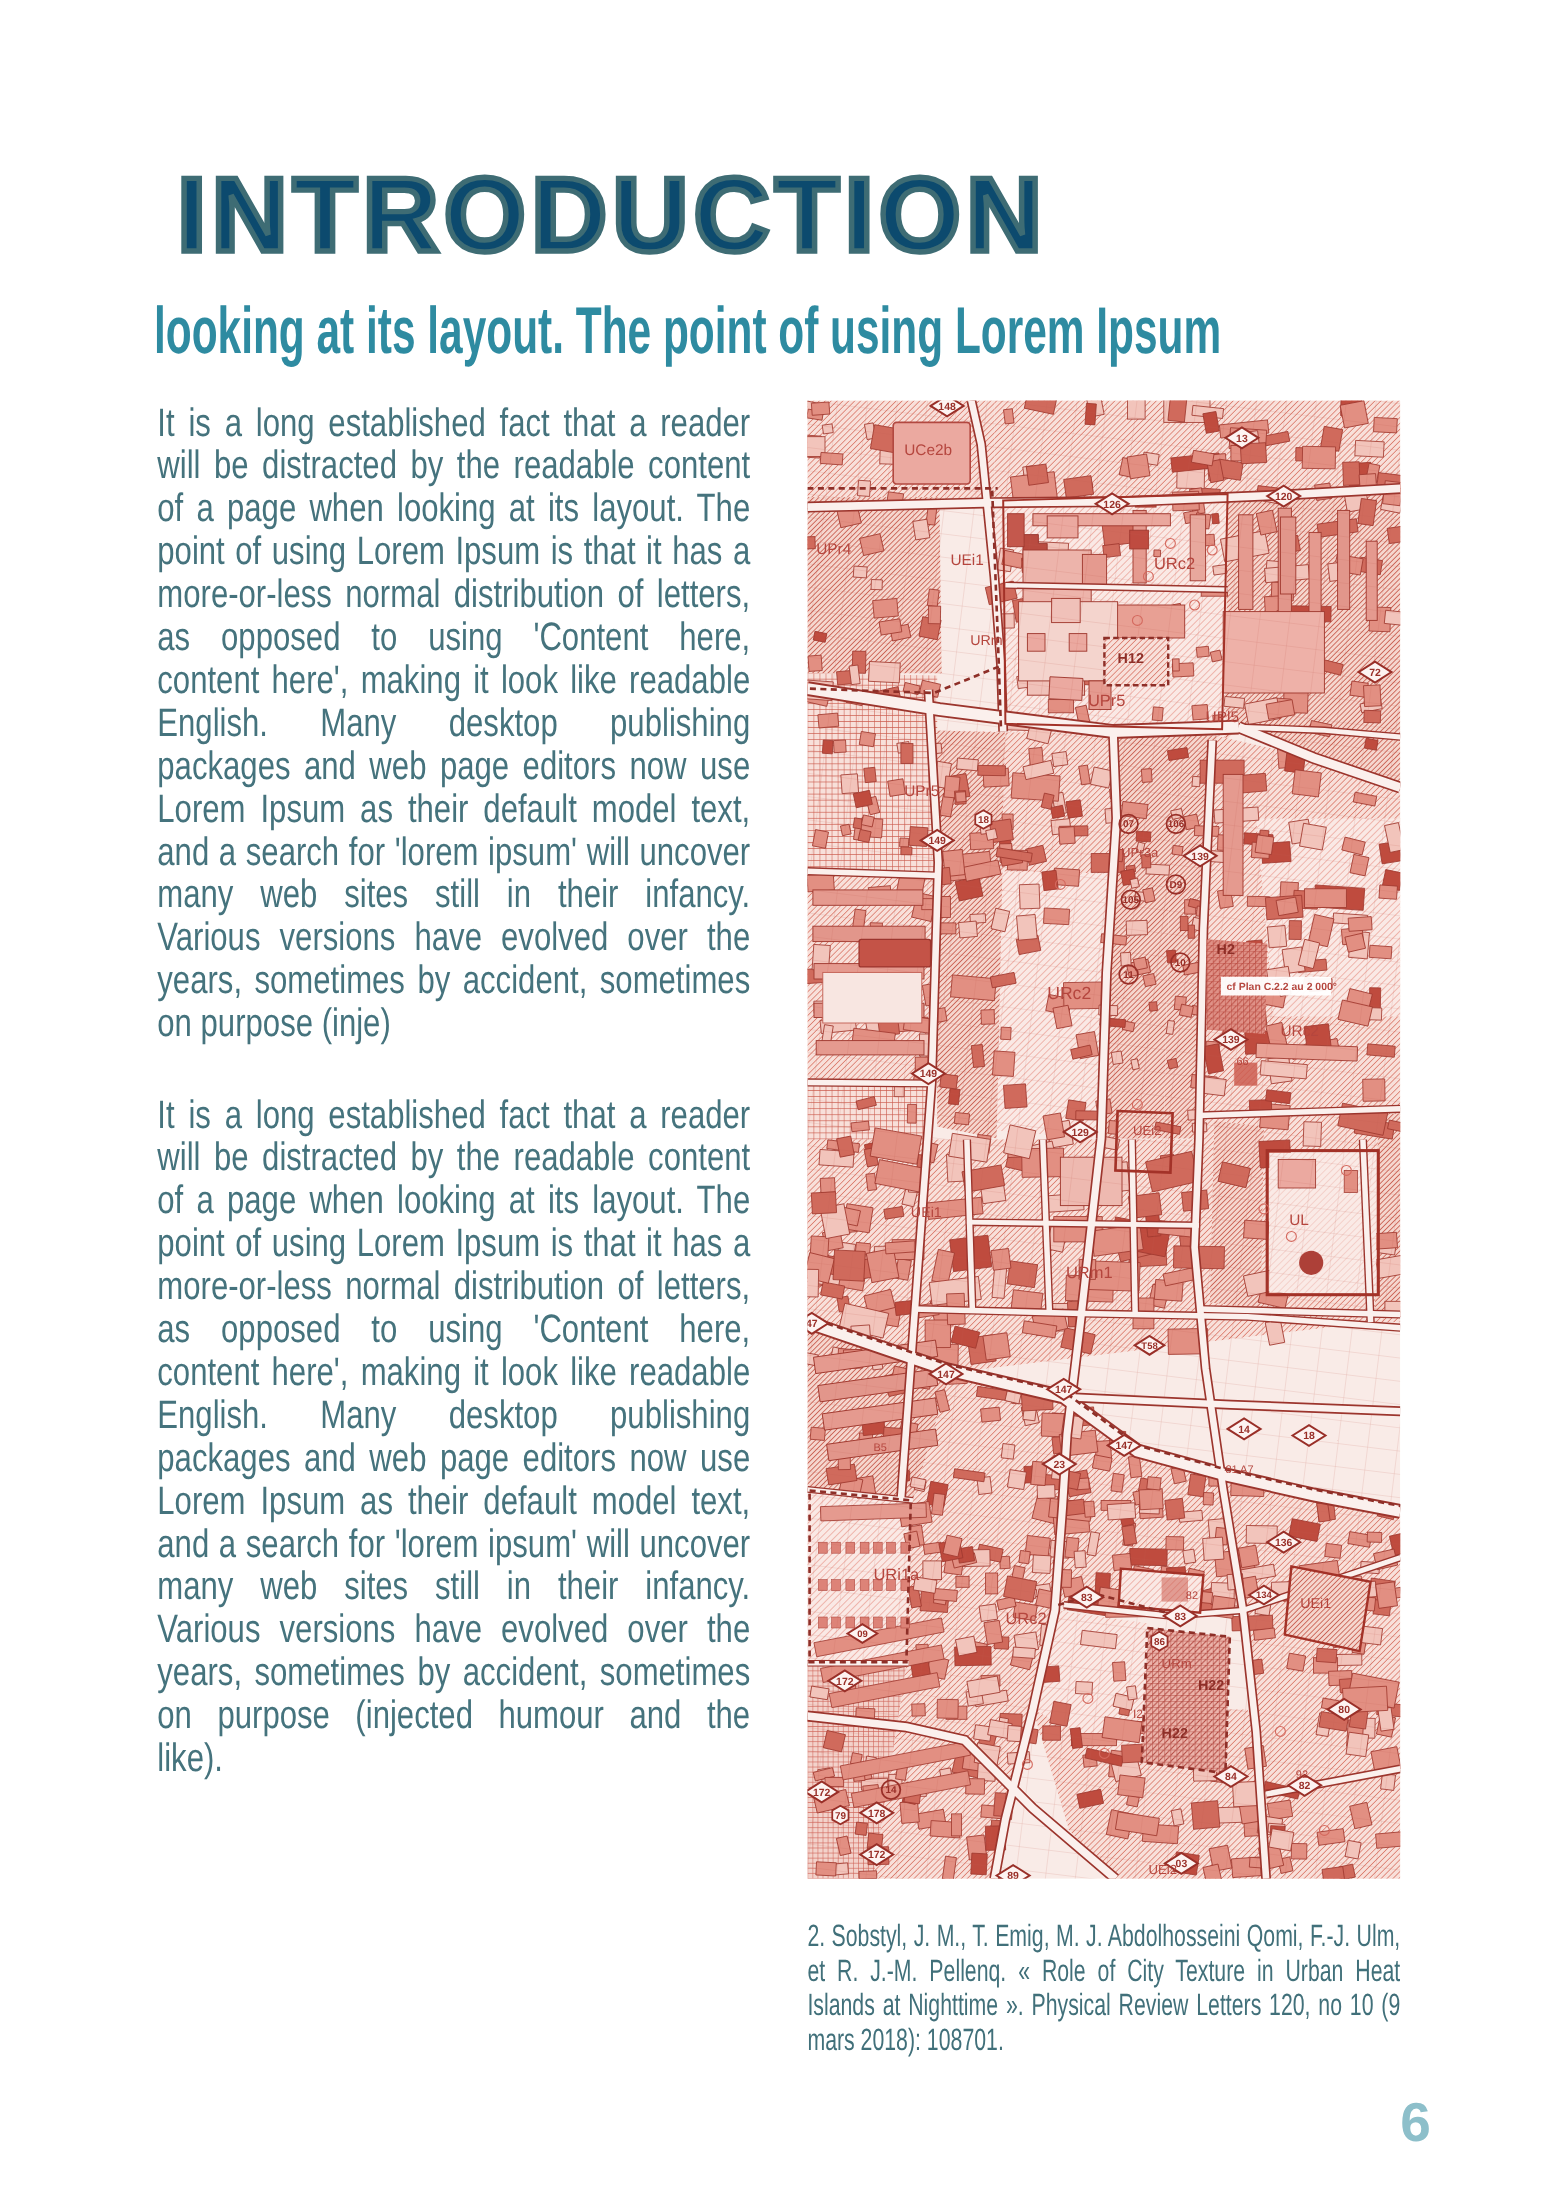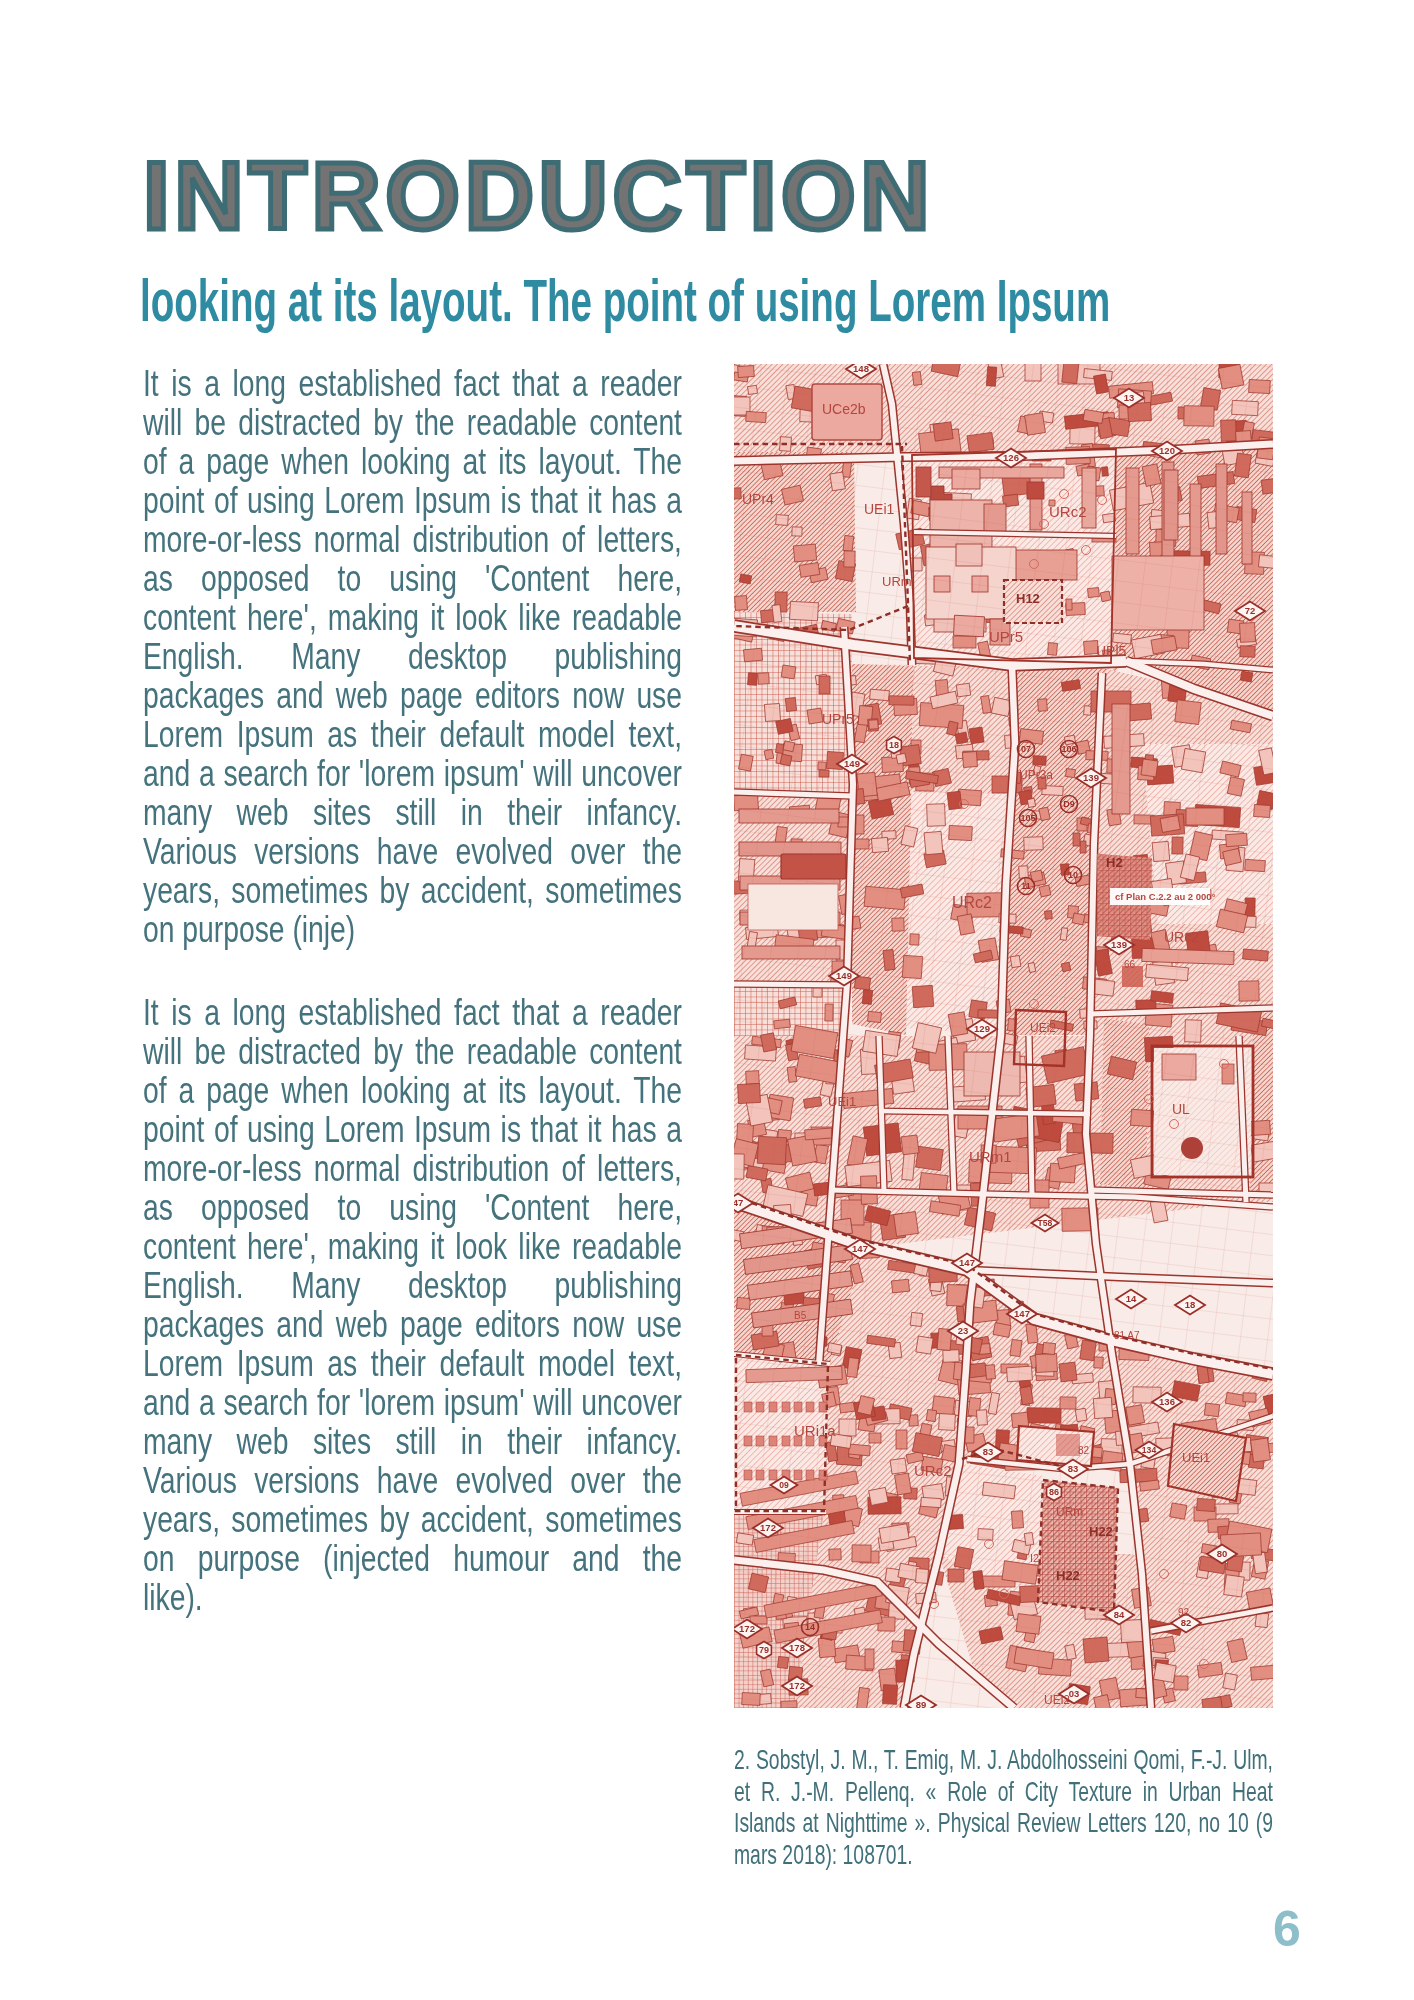--- a/index.html
+++ b/index.html
@@ -1,19 +1,19 @@
 <!DOCTYPE html>
 <html><head>
 <meta charset="utf-8">
 <style>
   html,body{margin:0;padding:0;}
   body{width:1414px;height:2000px;position:relative;background:#ffffff;overflow:hidden;
        font-family:"Liberation Sans",sans-serif;}
   .abs{position:absolute;}
-  #title{left:143px;top:148px;font-size:96px;font-weight:bold;color:#737373;
+  #title{left:161px;top:148px;font-size:96px;font-weight:bold;color:#0c4a6e;
          line-height:96px;white-space:nowrap;letter-spacing:4.6px;
          -webkit-text-stroke:5px #3e6c74;transform-origin:0 0;}
   #subtitle{left:140px;top:271px;font-size:60px;font-weight:bold;color:#2e8ba1;
          line-height:60px;white-space:nowrap;transform:scaleX(0.6425);transform-origin:0 0;}
   .bodytext{left:143px;width:686px;font-size:36px;line-height:39px;color:#45737d;
          text-align:justify;text-align-last:justify;transform:scaleX(0.7857);
          transform-origin:0 0;}
   .lastline{text-align:left;text-align-last:left;}
   #para1{top:364px;}
   #para2{top:993px;}

